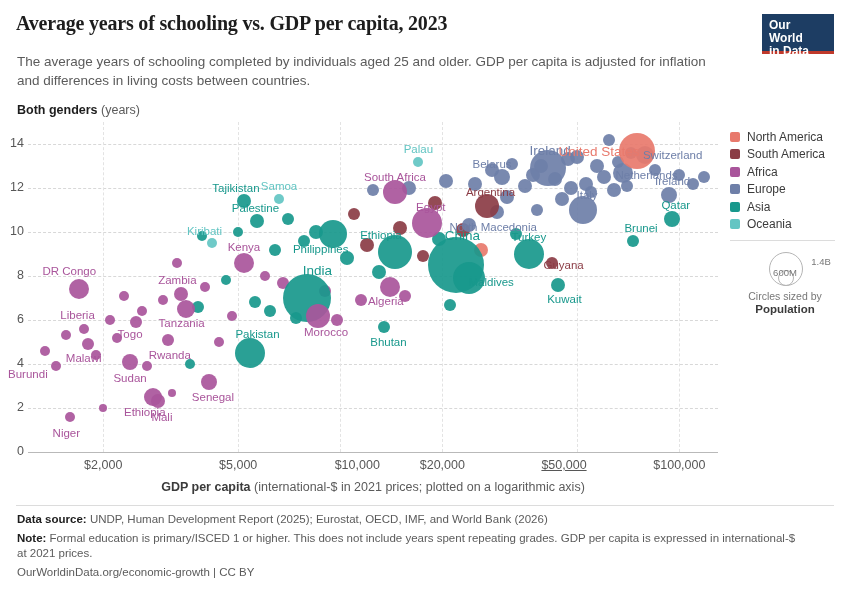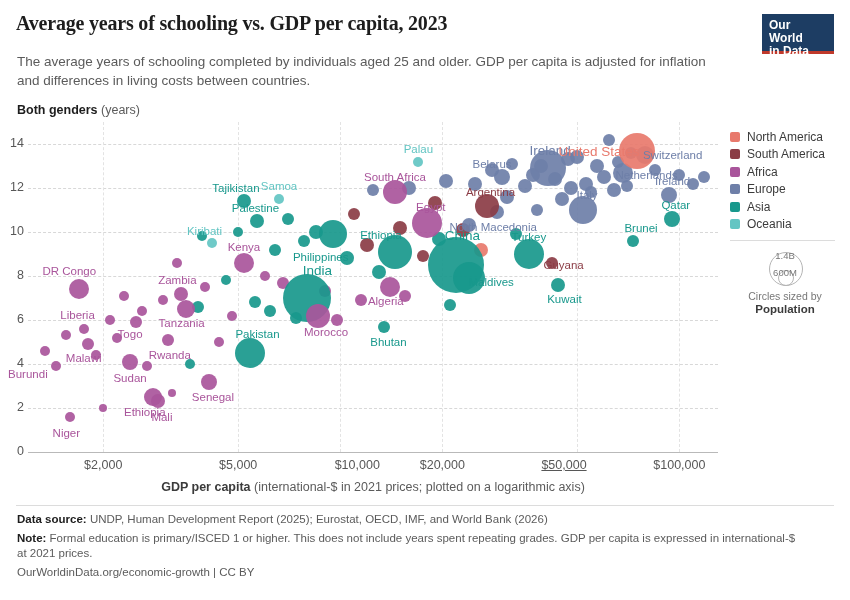--- a/index.html
+++ b/index.html
@@ -407,21 +407,21 @@
       <div class="dotlabel" style="left: 153.646px; top: 201px; color: rgb(169, 85, 155);">Tanzania</div>
       <div class="dotlabel" style="left: 184.948px; top: 274.6px; color: rgb(169, 85, 155);">Senegal</div>
       <div class="dotlabel" style="left: 215.95px; top: 124.8px; color: rgb(169, 85, 155);">Kenya</div>
       <div class="dotlabel" style="left: 176.497px; top: 109px; color: rgb(99, 197, 195);">Kiribati</div>
       <div class="dotlabel" style="left: 229.508px; top: 212px; color: rgb(24, 152, 140);">Pakistan</div>
       <div class="dotlabel" style="left: 207.95px; top: 66.2px; color: rgb(24, 152, 140);">Tajikistan</div>
       <div class="dotlabel" style="left: 227.471px; top: 86px; color: rgb(24, 152, 140);">Palestine</div>
       <div class="dotlabel big" style="left: 289.392px; top: 148px; color: rgb(24, 152, 140);">India</div>
       <div class="dotlabel" style="left: 298.043px; top: 209.6px; color: rgb(169, 85, 155);">Morocco</div>
       <div class="dotlabel" style="left: 251.061px; top: 64px; color: rgb(99, 197, 195);">Samoa</div>
-      <div class="dotlabel" style="left: 292.701px; top: 127.2px; color: rgb(24, 152, 140); margin-top: 8px;">Philippines</div>
+      <div class="dotlabel" style="left: 292.701px; top: 127.2px; color: rgb(24, 152, 140);">Philippines</div>
       <div class="dotlabel" style="left: 360.452px; top: 219.6px; color: rgb(24, 152, 140);">Bhutan</div>
       <div class="dotlabel" style="left: 352.976px; top: 112.8px; color: rgb(24, 152, 140);">Ethiopia</div>
       <div class="dotlabel" style="left: 357.808px; top: 179px; color: rgb(169, 85, 155);">Algeria</div>
       <div class="dotlabel" style="left: 366.976px; top: 55.4px; color: rgb(169, 85, 155);">South Africa</div>
       <div class="dotlabel" style="left: 402.82px; top: 85.2px; color: rgb(169, 85, 155);">Egypt</div>
       <div class="dotlabel big" style="left: 434.373px; top: 113px; color: rgb(24, 152, 140);">China</div>
       <div class="dotlabel" style="left: 463.187px; top: 160.2px; color: rgb(24, 152, 140);">Maldives</div>
       <div class="dotlabel" style="left: 465.187px; top: 105.4px; color: rgb(110, 127, 168);">North Macedonia</div>
       <div class="dotlabel" style="left: 462.533px; top: 69.6px; color: rgb(139, 60, 69);">Argentina</div>
       <div class="dotlabel" style="left: 500.901px; top: 115px; color: rgb(24, 152, 140);">Turkey</div>
@@ -469,21 +469,21 @@
         <span class="legend-swatch" style="background: rgb(99, 197, 195);"></span>
         <span>Oceania</span>
       </div>
     </div>
   <div class="legend-sep"></div>
 
   <div class="size-legend">
     <div class="size-circles">
       <div class="circ-outer"></div>
       <div class="circ-inner"></div>
-      <div class="circ-label" style="top:2px;">1.4B</div>
+      <div class="circ-label" style="top:8px;margin-left:36px;">1.4B</div>
       <div class="circ-label" style="top:19px;">600M</div>
     </div>
     <div class="size-caption">
       <div>Circles sized by</div>
       <b>Population</b>
     </div>
   </div>
 
   <div class="footer-sep"></div>
   <div class="footer">

